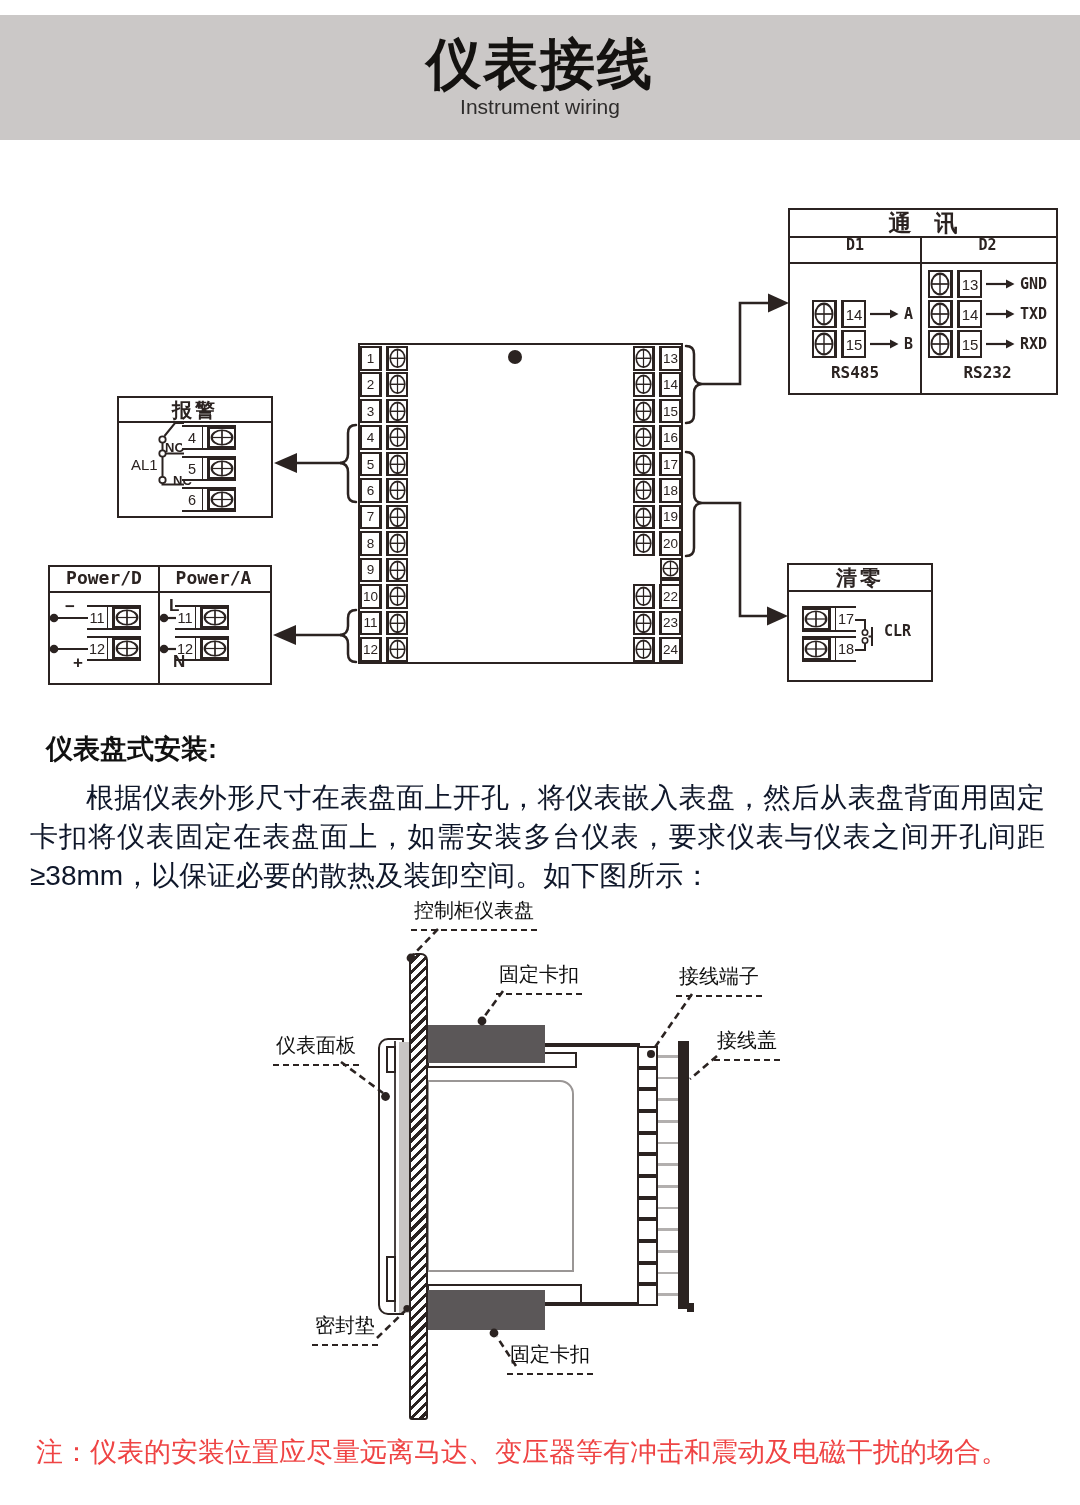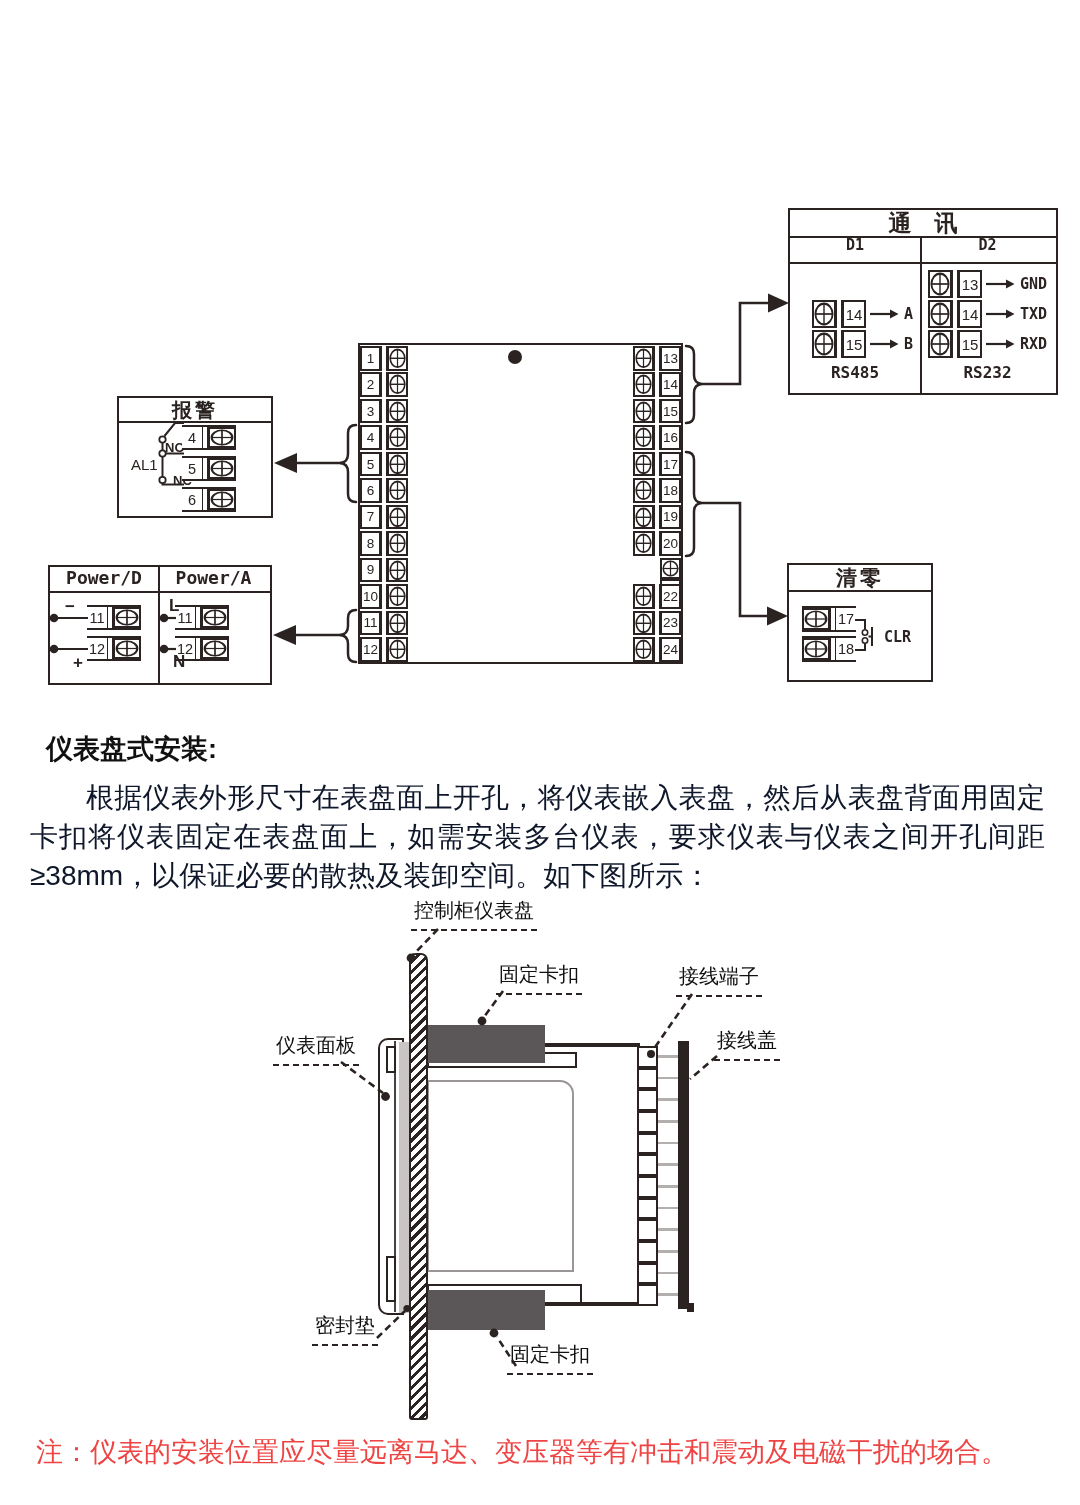--- a/index.html
+++ b/index.html
@@ -77,20 +77,24 @@
             background:repeating-linear-gradient(to bottom,#fff 0 9px,#b2afae 9px 11.5px,#fff 11.5px 21.67px);}
   .cover{position:absolute;left:678px;top:1041px;width:11px;height:268px;background:var(--ink);}
   .covernub{position:absolute;left:687px;top:1303px;width:7px;height:9px;background:var(--ink);}
   #overlay{position:absolute;left:0;top:0;pointer-events:none;z-index:50;}
 </style>
 </head>
 <body>
 
 <div class="page">
 
+  <header class="banner">
+    <div class="title">仪表接线</div>
+    <div class="subtitle">Instrument wiring</div>
+  </header>
 
   <div class="center-block">
     <div class="blackdot"></div>
     <div class="tcol" id="tcol-left">
         <div class="trow left" style="top: 0px;">
           <div class="numbox">1</div>
           <div class="clamp"></div>
           <div class="screwbox">
             <svg class="screw-icon" viewBox="0 0 24 24" preserveAspectRatio="none">
               <circle cx="12" cy="12" r="10.3"></circle>
@@ -540,21 +544,21 @@
           <line x1="1" y1="6" x2="21" y2="6"></line>
           <polygon points="21,1.5 29.5,6 21,10.5"></polygon>
         </svg>
         <span class="sig">RXD</span>
       </div>
     </div>
 
   <div class="box" id="clear-box" style="left:787px;top:563px;width:146px;height:119px;">
     <div class="bhead" style="height:25px;line-height:26px;font-size:21px;letter-spacing:3px;">清零</div>
     <div class="hline" style="top:25px;"></div>
-    <span class="slabel mono" style="left:95px;top:63px;font-size:15px;font-weight:bold;">CLR</span>
+    <span class="slabel mono" style="left:95px;top:57px;font-size:15px;font-weight:bold;">CLR</span>
   <div class="pcell" style="left: 13px; top: 41px; height: 26px;">
         <div class="screwbox">
           <svg class="screw-icon" viewBox="0 0 24 24" preserveAspectRatio="none">
             <circle cx="12" cy="12" r="10.3"></circle>
             <line x1="12" y1="1.2" x2="12" y2="22.8"></line>
             <line x1="1.2" y1="12" x2="22.8" y2="12"></line>
           </svg>
         </div>
         <div class="clamp"></div>
         <span class="tnum">17</span>

